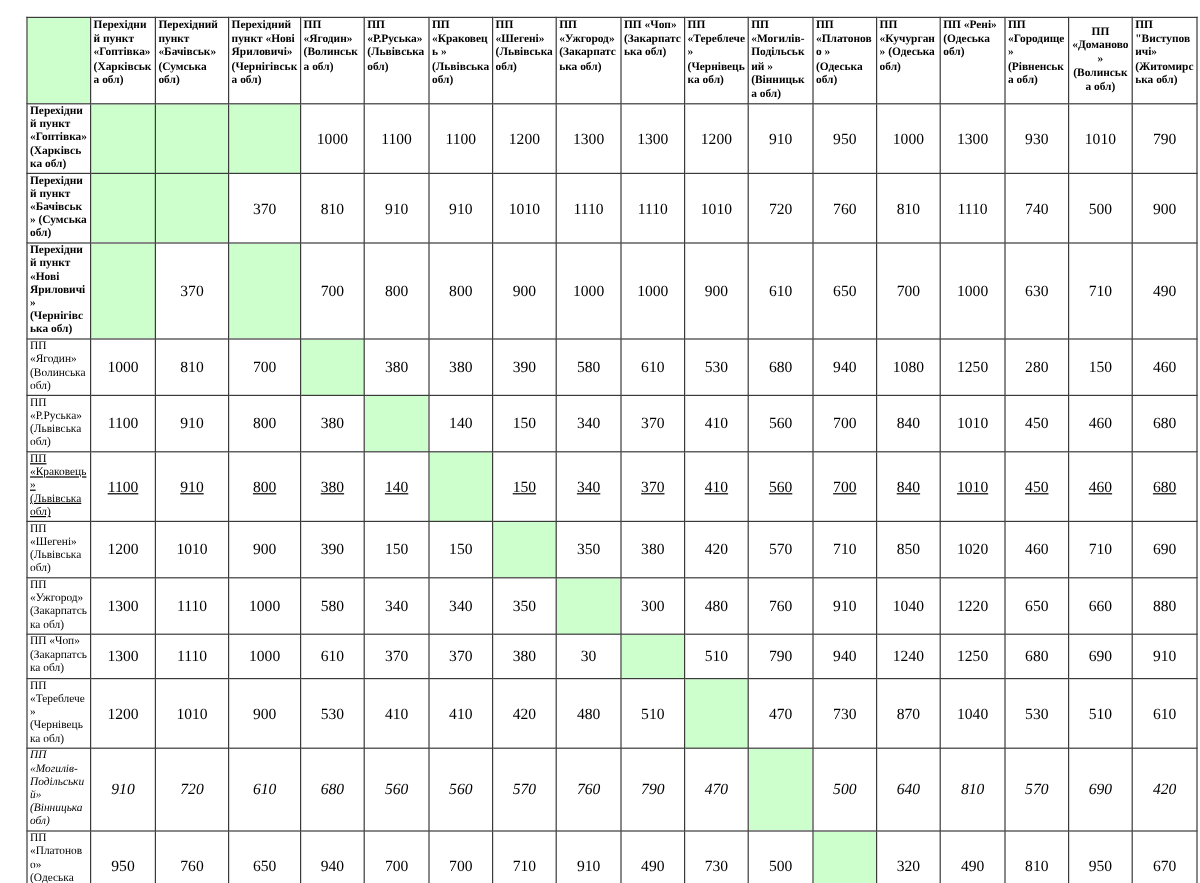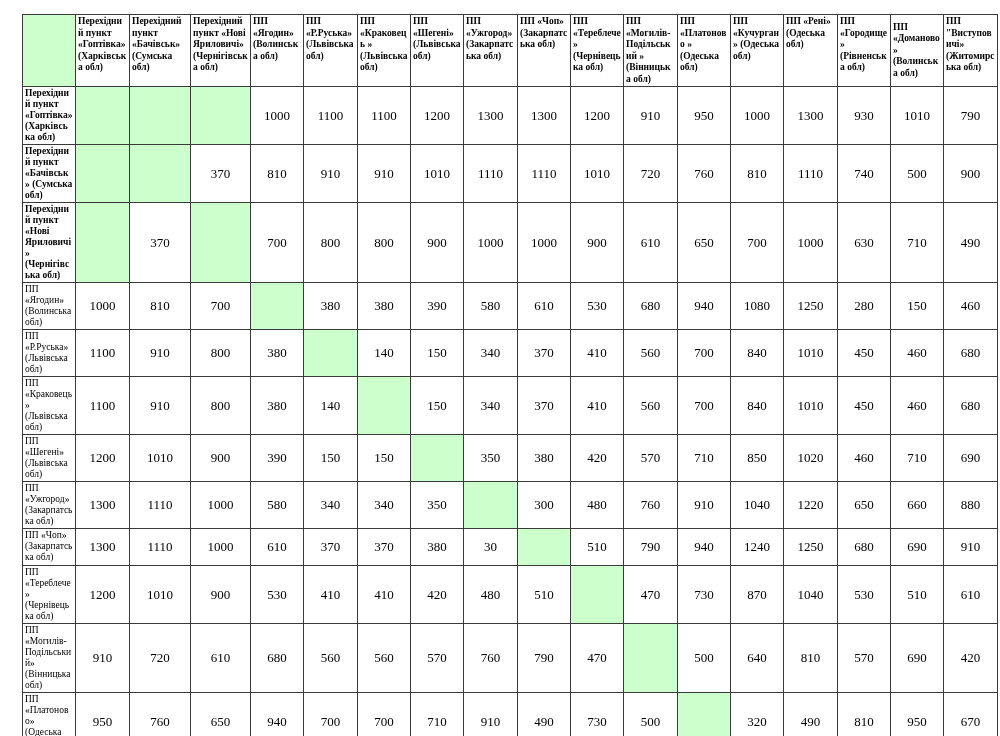--- a/index.html
+++ b/index.html
@@ -38,20 +38,21 @@
     font-size: 9.5px;
     line-height: 11px;
     text-align: left;
     vertical-align: top;
     overflow-wrap: break-word;
     word-break: break-word;
     background: #ffffff;
   }
   .matrix tbody th.bold { font-weight: bold; }
   .matrix th.centered {
+    text-align: center;
     vertical-align: middle;
   }
   .matrix td.val {
     background: #ffffff;
     font-size: 13px;
     text-align: center;
     vertical-align: middle;
   }
   .matrix th.corner, .matrix td.empty {
     background: #ccffcc;
@@ -198,21 +199,21 @@
           <td class="val">370</td>
           <td class="val">410</td>
           <td class="val">560</td>
           <td class="val">700</td>
           <td class="val">840</td>
           <td class="val">1010</td>
           <td class="val">450</td>
           <td class="val">460</td>
           <td class="val">680</td>
         </tr>
-        <tr style="height: 30px;">
+        <tr style="height: 30px; text-decoration: underline;">
           <th>ПП «Краковець» (Львівська обл)</th>
           <td class="val">1100</td>
           <td class="val">910</td>
           <td class="val">800</td>
           <td class="val">380</td>
           <td class="val">140</td>
           <td class="empty"></td>
           <td class="val">150</td>
           <td class="val">340</td>
           <td class="val">370</td>
@@ -298,21 +299,21 @@
           <td class="val">510</td>
           <td class="empty"></td>
           <td class="val">470</td>
           <td class="val">730</td>
           <td class="val">870</td>
           <td class="val">1040</td>
           <td class="val">530</td>
           <td class="val">510</td>
           <td class="val">610</td>
         </tr>
-        <tr style="height: 37px;">
+        <tr style="height: 37px; font-style: italic;">
           <th>ПП «Могилів-Подільський» (Вінницька обл)</th>
           <td class="val">910</td>
           <td class="val">720</td>
           <td class="val">610</td>
           <td class="val">680</td>
           <td class="val">560</td>
           <td class="val">560</td>
           <td class="val">570</td>
           <td class="val">760</td>
           <td class="val">790</td>

